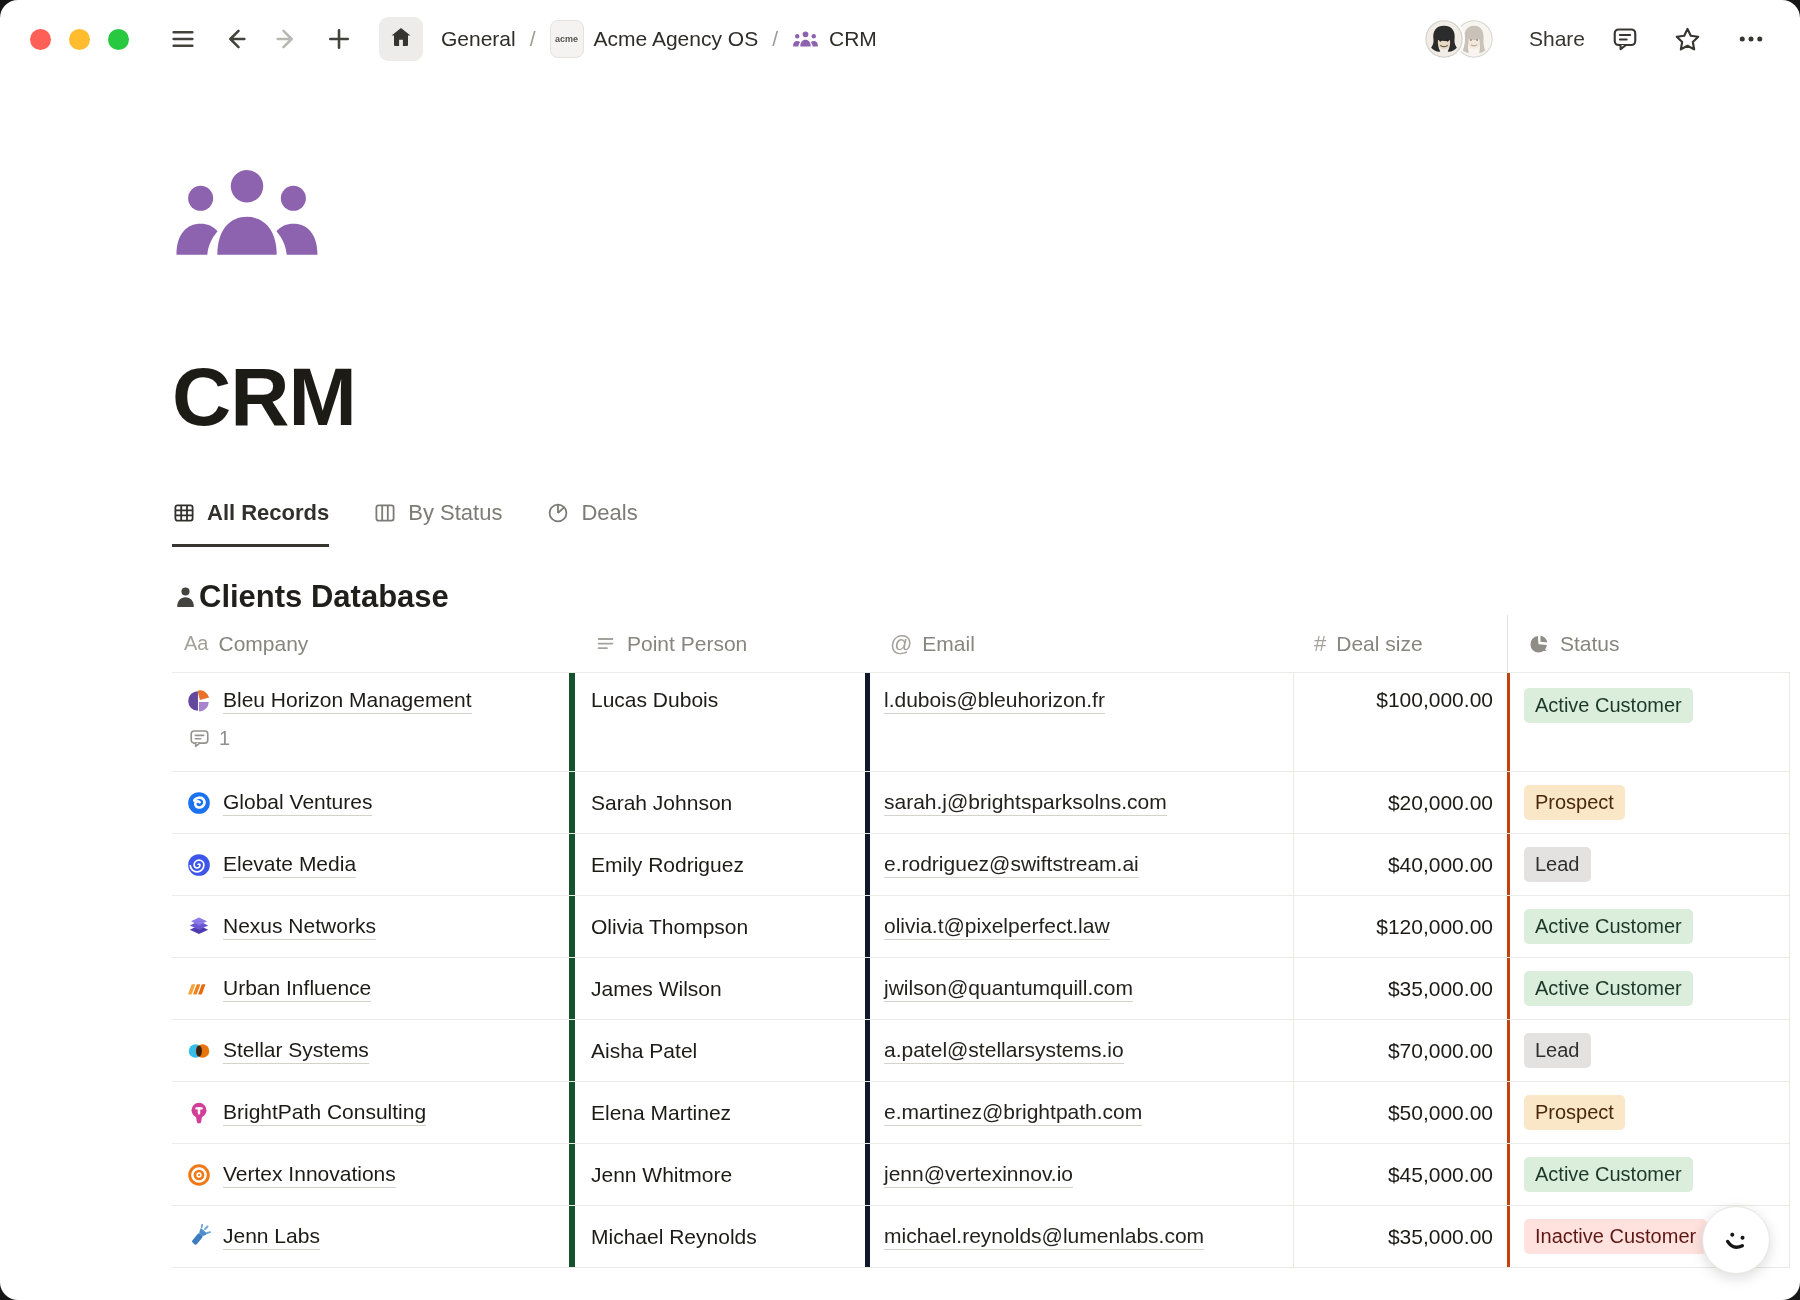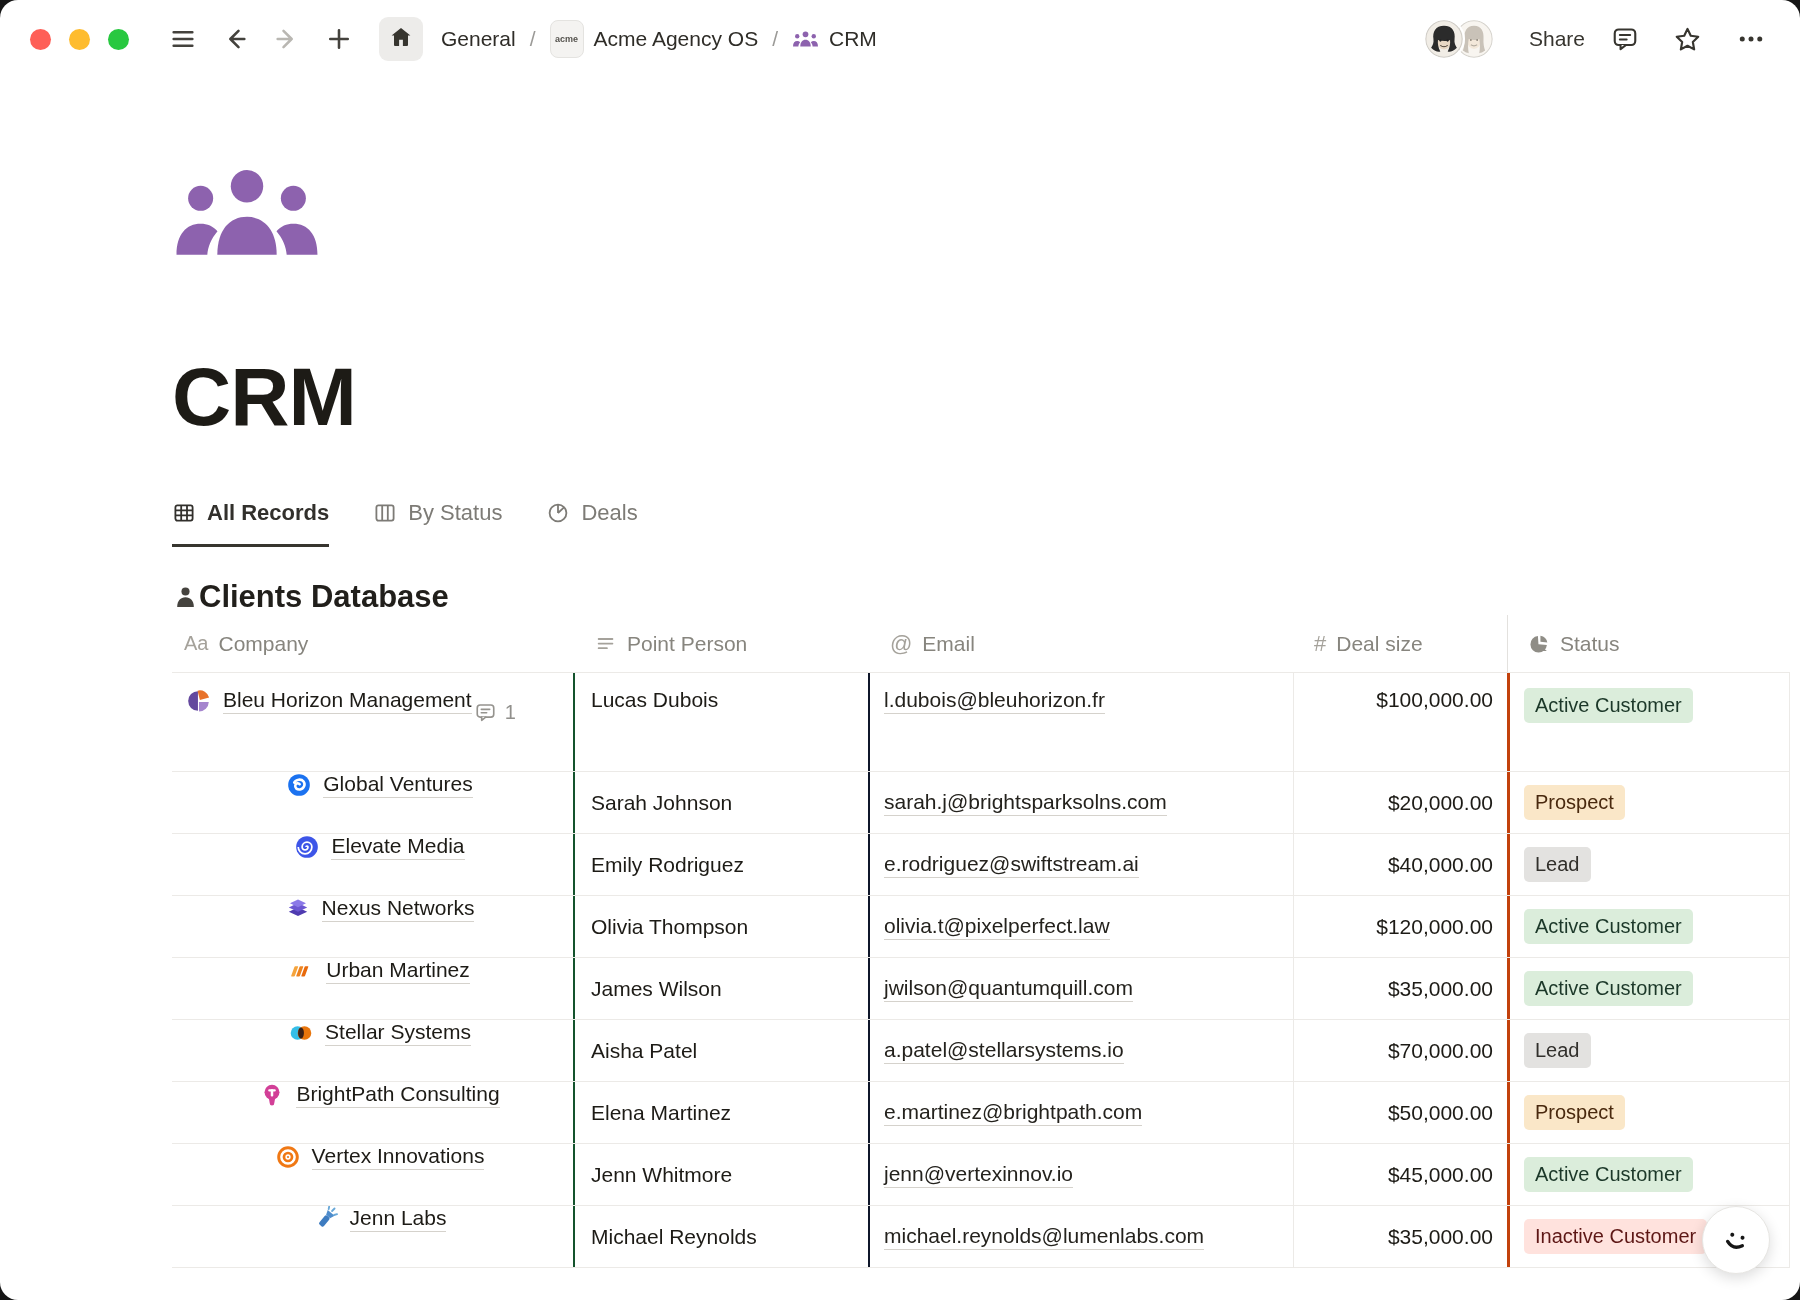--- a/index.html
+++ b/index.html
@@ -42,28 +42,28 @@
   .hrow,.row{display:grid;grid-template-columns:403px 295px 424px 213px 283px;}
   .hrow{height:58px;border-bottom:1px solid #eceae7;color:#87857e;}
   .hcell{display:flex;align-items:center;gap:10px;padding-left:20px;}
   .hcell.first{padding-left:12px;}
   .hcell.status-h{border-left:1px solid #e3e1de;}
   .hicon{color:#a5a29b;font-size:20px;display:flex;align-items:center;}
   .row{height:62px;border-bottom:1px solid #eceae7;cursor:pointer;}
   .row.tall{height:99px;}
   .cell{display:flex;align-items:center;overflow:hidden;}
   .row.tall .cell{align-items:flex-start;padding-top:15px;}
-  .cell.c-company{padding-left:14px;border-right:2px solid #14532d;flex-direction:row;align-items:flex-start;justify-content:center;}
+  .cell.c-company{padding-left:14px;border-right:6px solid #14532d;flex-direction:column;align-items:flex-start;justify-content:center;}
   .row.tall .cell.c-company{justify-content:flex-start;}
   .name-line{display:flex;align-items:center;gap:11px;}
   .logo{width:26px;height:26px;flex:0 0 26px;display:flex;}
   .logo svg{width:26px;height:26px;}
   .cname{font-weight:500;color:#1d1b16;border-bottom:1.5px solid #d5d2cc;padding-bottom:1px;white-space:nowrap;}
   .comment-line{display:flex;align-items:center;gap:8px;margin-top:13px;margin-left:2px;color:#91908c;font-size:20px;}
-  .cell.c-person{padding-left:16px;border-right:2px solid #0f172a;}
+  .cell.c-person{padding-left:16px;border-right:5px solid #0f172a;}
   .cell.c-email{padding-left:14px;border-right:1px solid #eceae7;}
   .email-link{color:#24221d;border-bottom:1.5px solid #d5d2cc;padding-bottom:1px;white-space:nowrap;}
   .cell.c-deal{justify-content:flex-end;padding-right:14px;}
   .row.tall .cell.c-deal{align-items:flex-start;}
   .cell.c-status{padding-left:14px;border-left:3px solid #c2410c;border-right:1px solid #eceae7;}
   .badge{display:inline-block;padding:4px 11px;border-radius:5px;font-size:20px;white-space:nowrap;line-height:1.35;}
 
   
   .ai-btn{position:absolute;right:30px;bottom:26px;width:68px;height:68px;border-radius:50%;background:#fff;border:1px solid #e7e6e3;box-shadow:0 4px 14px rgba(0,0,0,.14);display:flex;align-items:center;justify-content:center;cursor:pointer;}
 </style>
@@ -399,21 +399,21 @@
       <span class="name-line">
         <span class="logo">
                     <svg viewBox="0 0 24 24">
                       <g transform="skewX(-20) translate(7.5 0)">
                         <rect x="0.5" y="7.5" width="3.4" height="9.5" rx="0.6" fill="#F5A43C"></rect>
                         <rect x="5.2" y="7.5" width="3.4" height="9.5" rx="0.6" fill="#EE8420"></rect>
                         <rect x="9.9" y="7.5" width="3.4" height="9.5" rx="0.6" fill="#E86A0C"></rect>
                       </g>
                     </svg>
                   </span>
-        <span class="cname">Urban Martinez</span>
+        <span class="cname">Urban Influence</span>
       </span>
 
     </div>
     <div class="cell c-person">
                 <span class="pval">James Wilson</span>
               </div>
     <div class="cell c-email">
                 <span class="email-link">jwilson@quantumquill.com</span>
               </div>
     <div class="cell c-deal">

